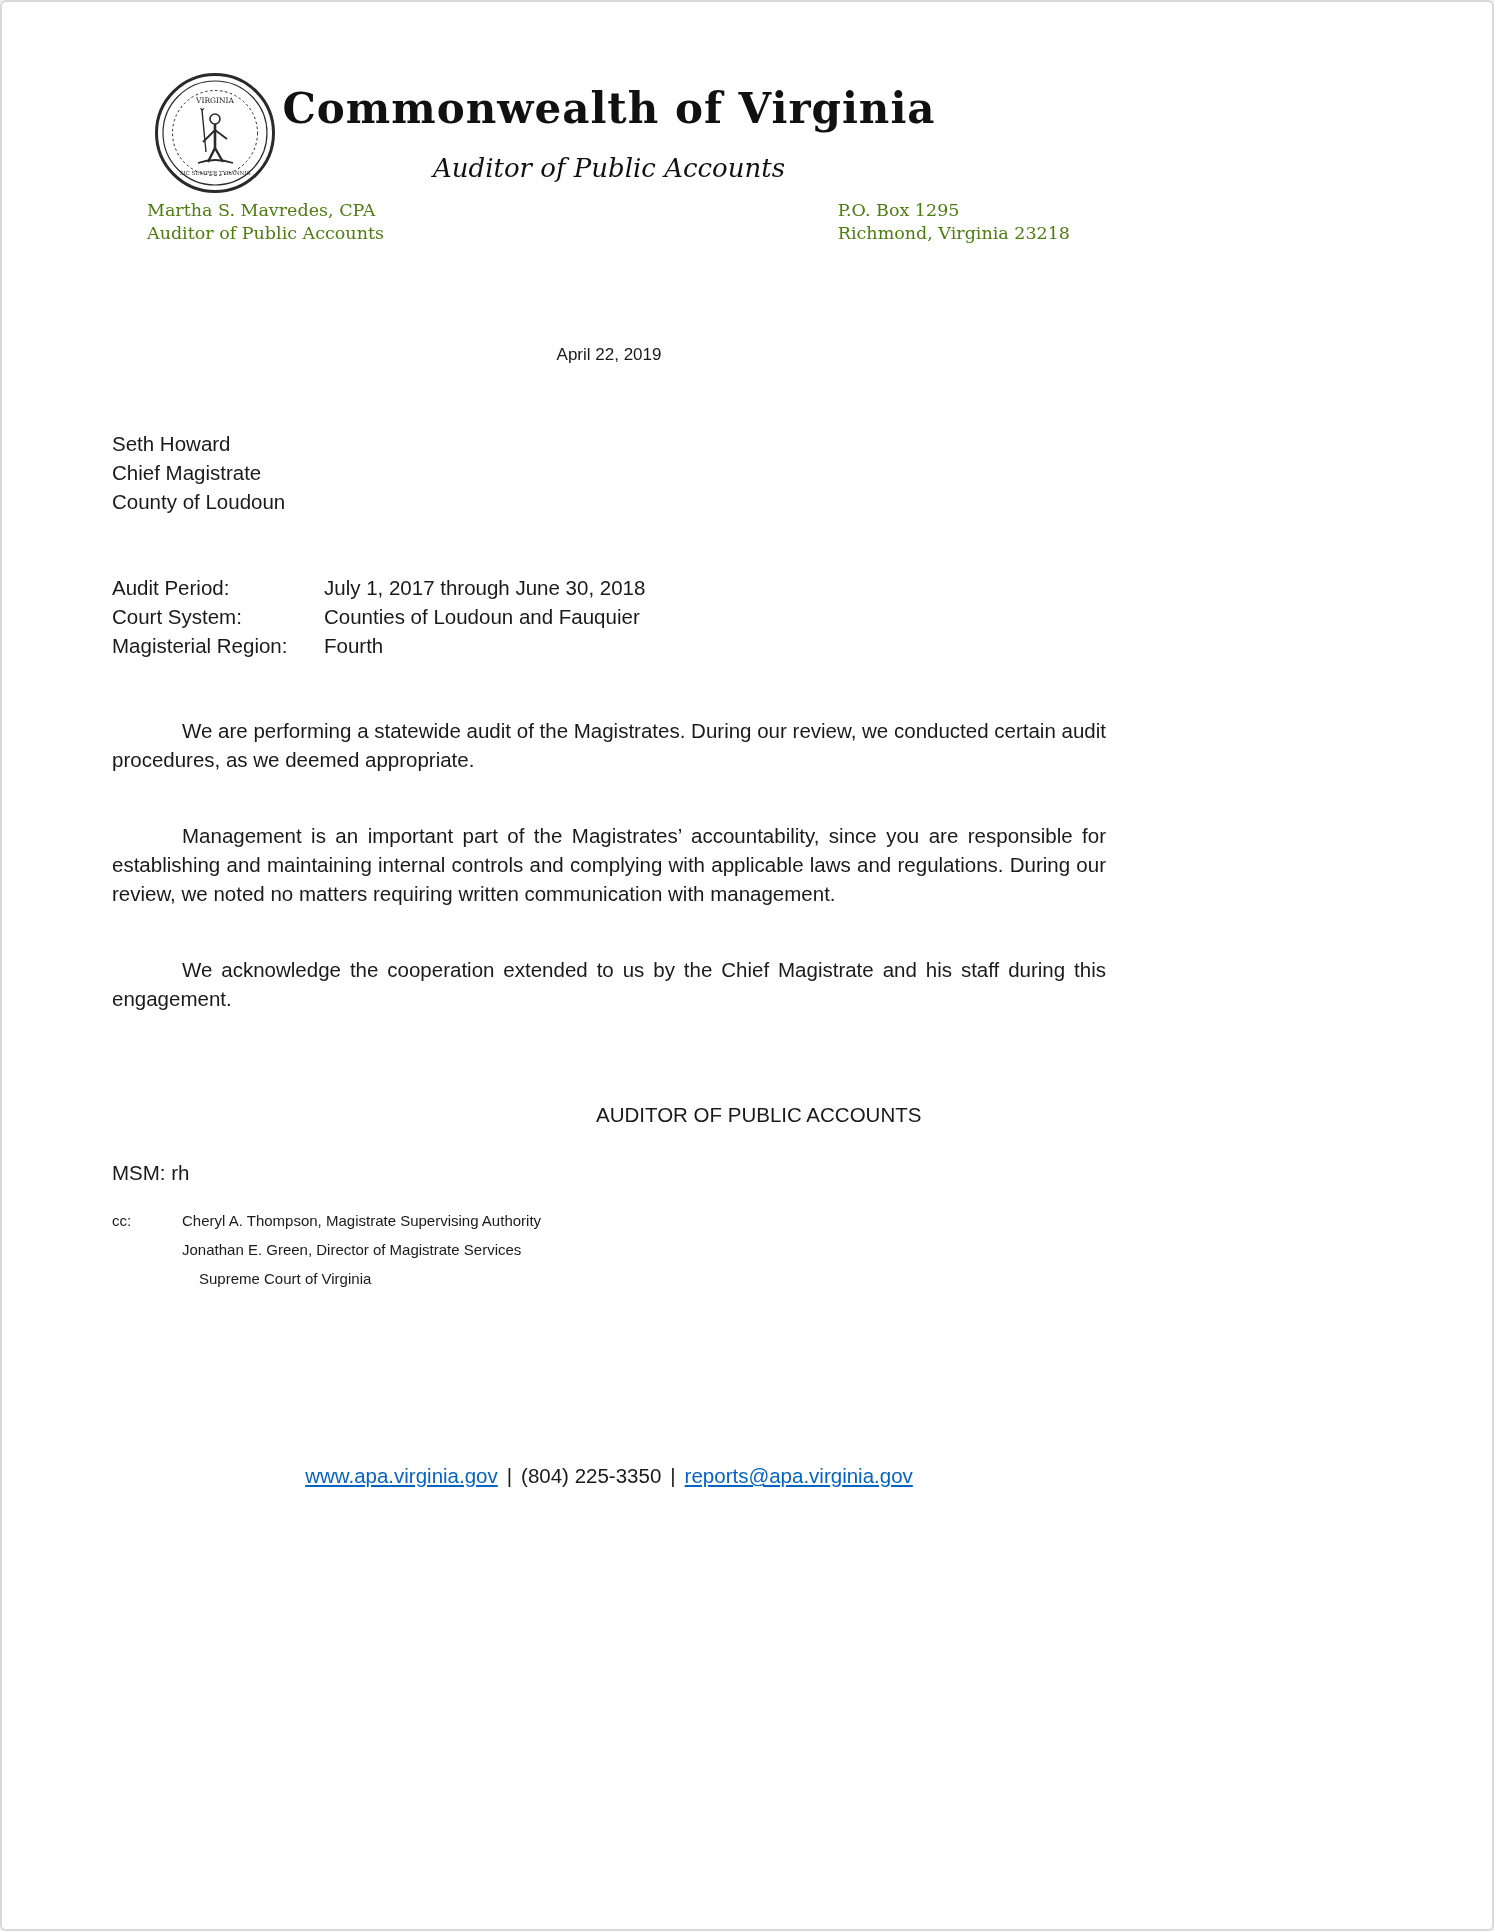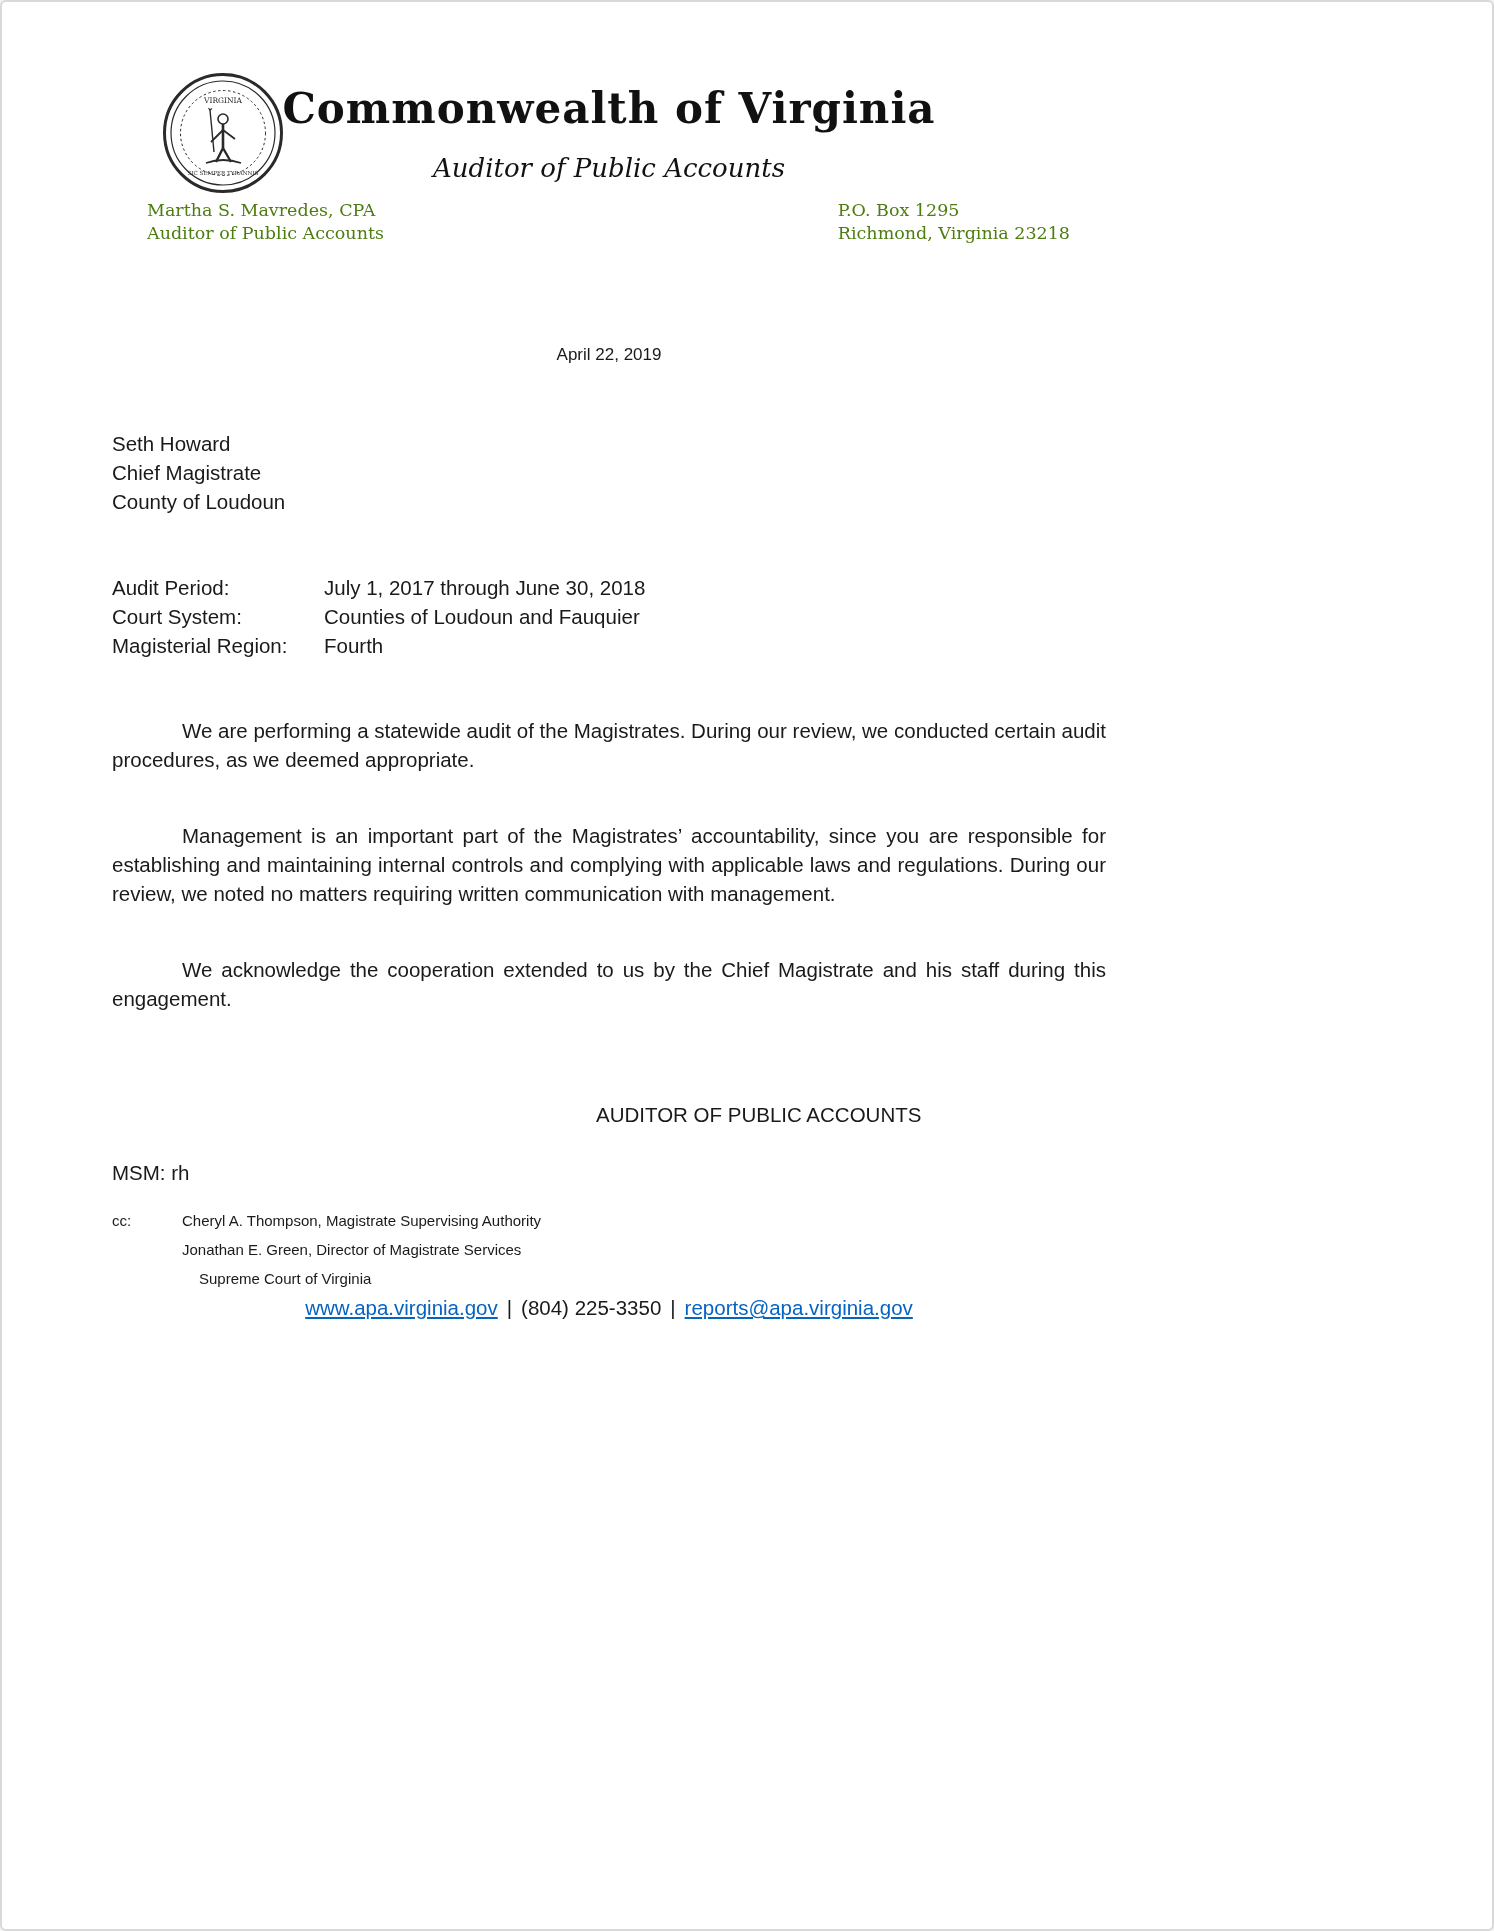--- a/index.html
+++ b/index.html
@@ -17,21 +17,21 @@
   }
   .content {
     width: 994px;
     margin-left: 110px;
   }
 
   
   .letterhead { position: relative; }
   .seal {
     position: absolute;
-    left: 50px;
+    left: 42px;
     top: 0;
   }
   .head-center { text-align: center; padding-top: 12px; }
   .org-title {
     font-family: "DejaVu Serif", serif;
     font-weight: bold;
     font-size: 42px;
     letter-spacing: 1px;
     color: #111;
   }
@@ -98,20 +98,21 @@
     margin-top: 19px;
     font-size: 15px;
     line-height: 29px;
   }
   .cc-label { width: 70px; flex: 0 0 70px; }
   .cc-line-indent { padding-left: 17px; }
 
   
   .page-footer {
     text-align: center;
+    margin-top: 168px;
     font-size: 20.5px;
     line-height: 29px;
   }
   a.footer-link {
     color: var(--link-color, #0563c1);
     text-decoration: underline;
     cursor: pointer;
   }
   .sep { margin: 0 9px; color: #1a1a1a; }
 </style>

